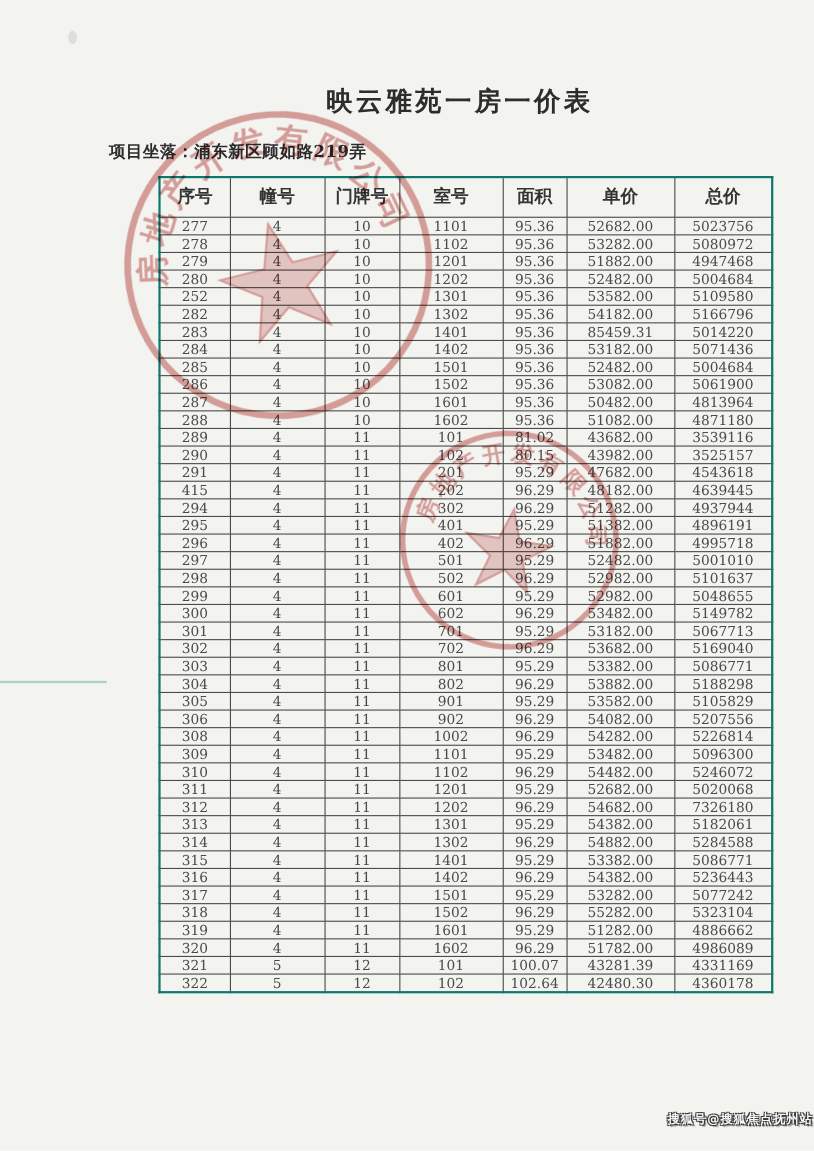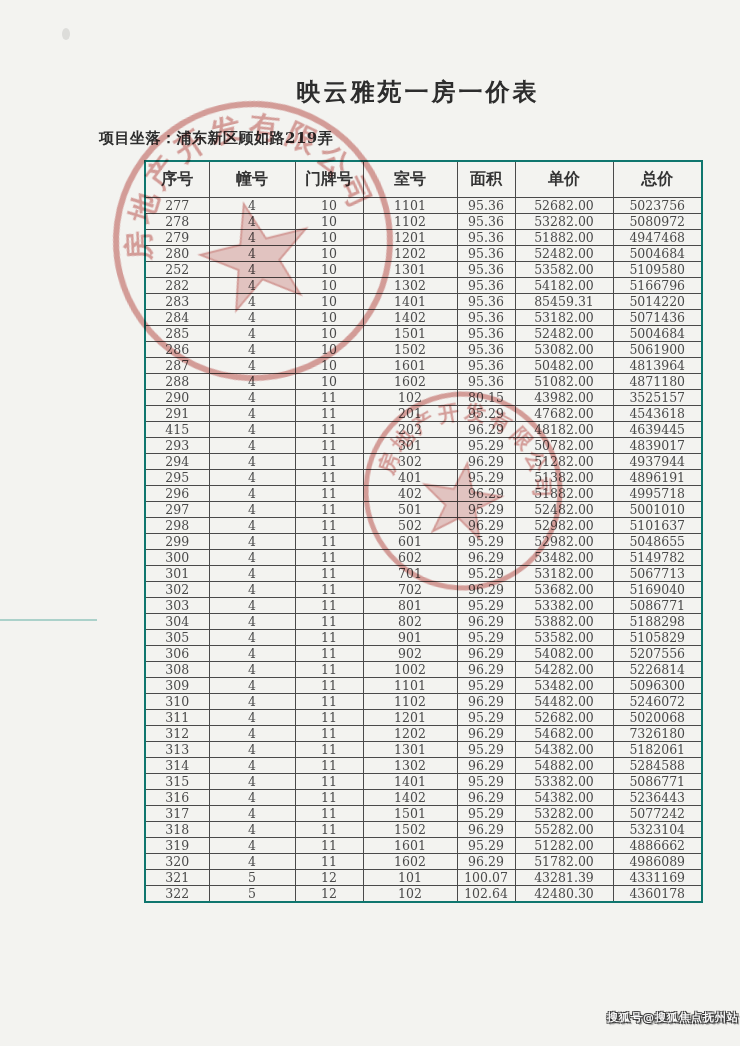--- a/index.html
+++ b/index.html
@@ -204,20 +204,29 @@
         <tr>
           <td>288</td>
           <td>4</td>
           <td>10</td>
           <td>1602</td>
           <td>95.36</td>
           <td>51082.00</td>
           <td>4871180</td>
         </tr>
         <tr>
+          <td>289</td>
+          <td>4</td>
+          <td>11</td>
+          <td>101</td>
+          <td>81.02</td>
+          <td>43682.00</td>
+          <td>3539116</td>
+        </tr>
+        <tr>
           <td>290</td>
           <td>4</td>
           <td>11</td>
           <td>102</td>
           <td>80.15</td>
           <td>43982.00</td>
           <td>3525157</td>
         </tr>
         <tr>
           <td>291</td>
@@ -229,29 +238,20 @@
           <td>4543618</td>
         </tr>
         <tr>
           <td>415</td>
           <td>4</td>
           <td>11</td>
           <td>202</td>
           <td>96.29</td>
           <td>48182.00</td>
           <td>4639445</td>
-        </tr>
-        <tr>
-          <td>293</td>
-          <td>4</td>
-          <td>11</td>
-          <td>301</td>
-          <td>95.29</td>
-          <td>50782.00</td>
-          <td>4839017</td>
         </tr>
         <tr>
           <td>294</td>
           <td>4</td>
           <td>11</td>
           <td>302</td>
           <td>96.29</td>
           <td>51282.00</td>
           <td>4937944</td>
         </tr>

